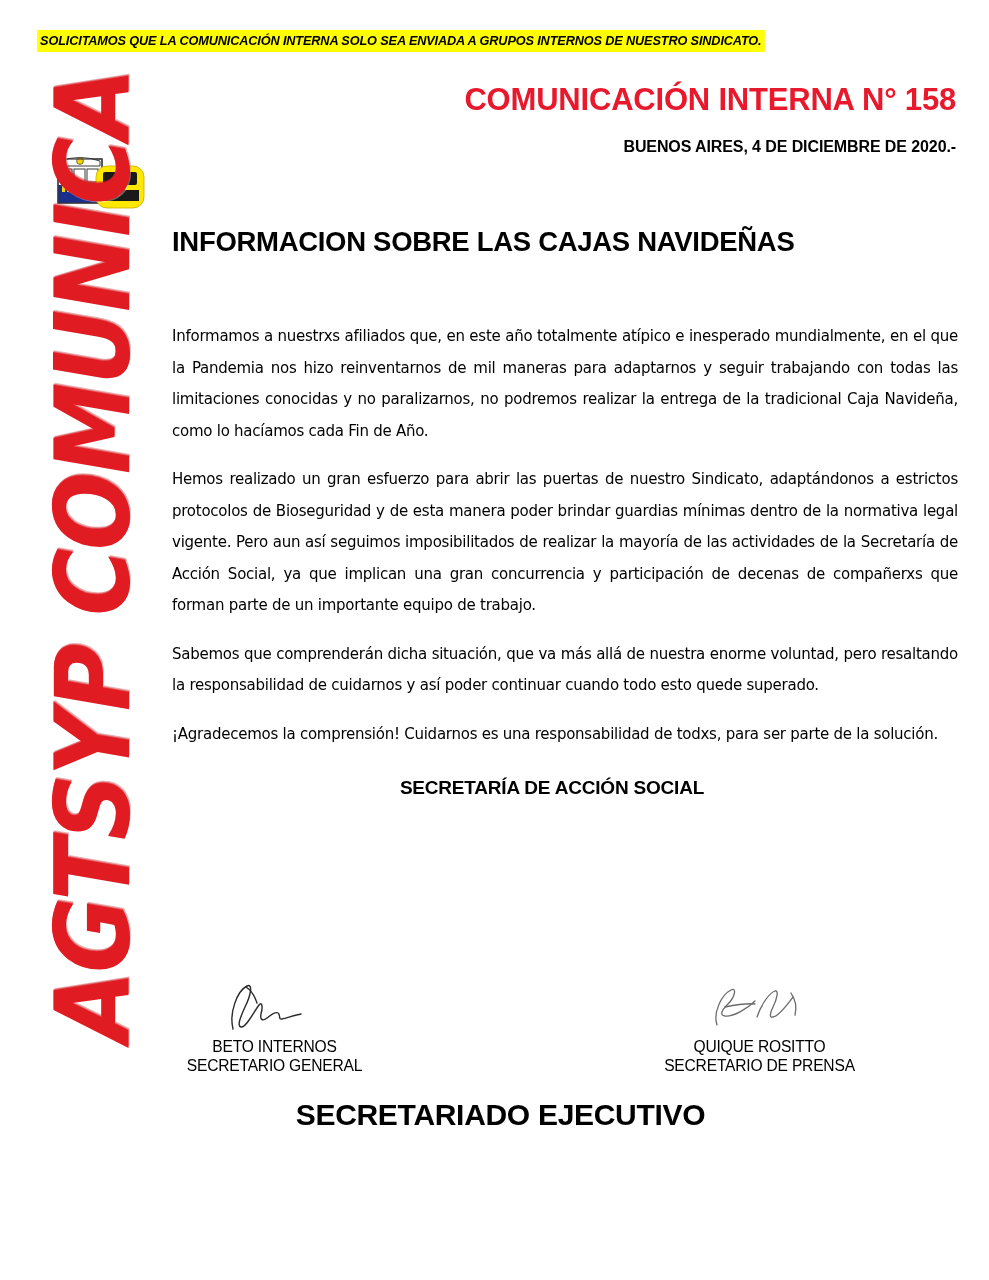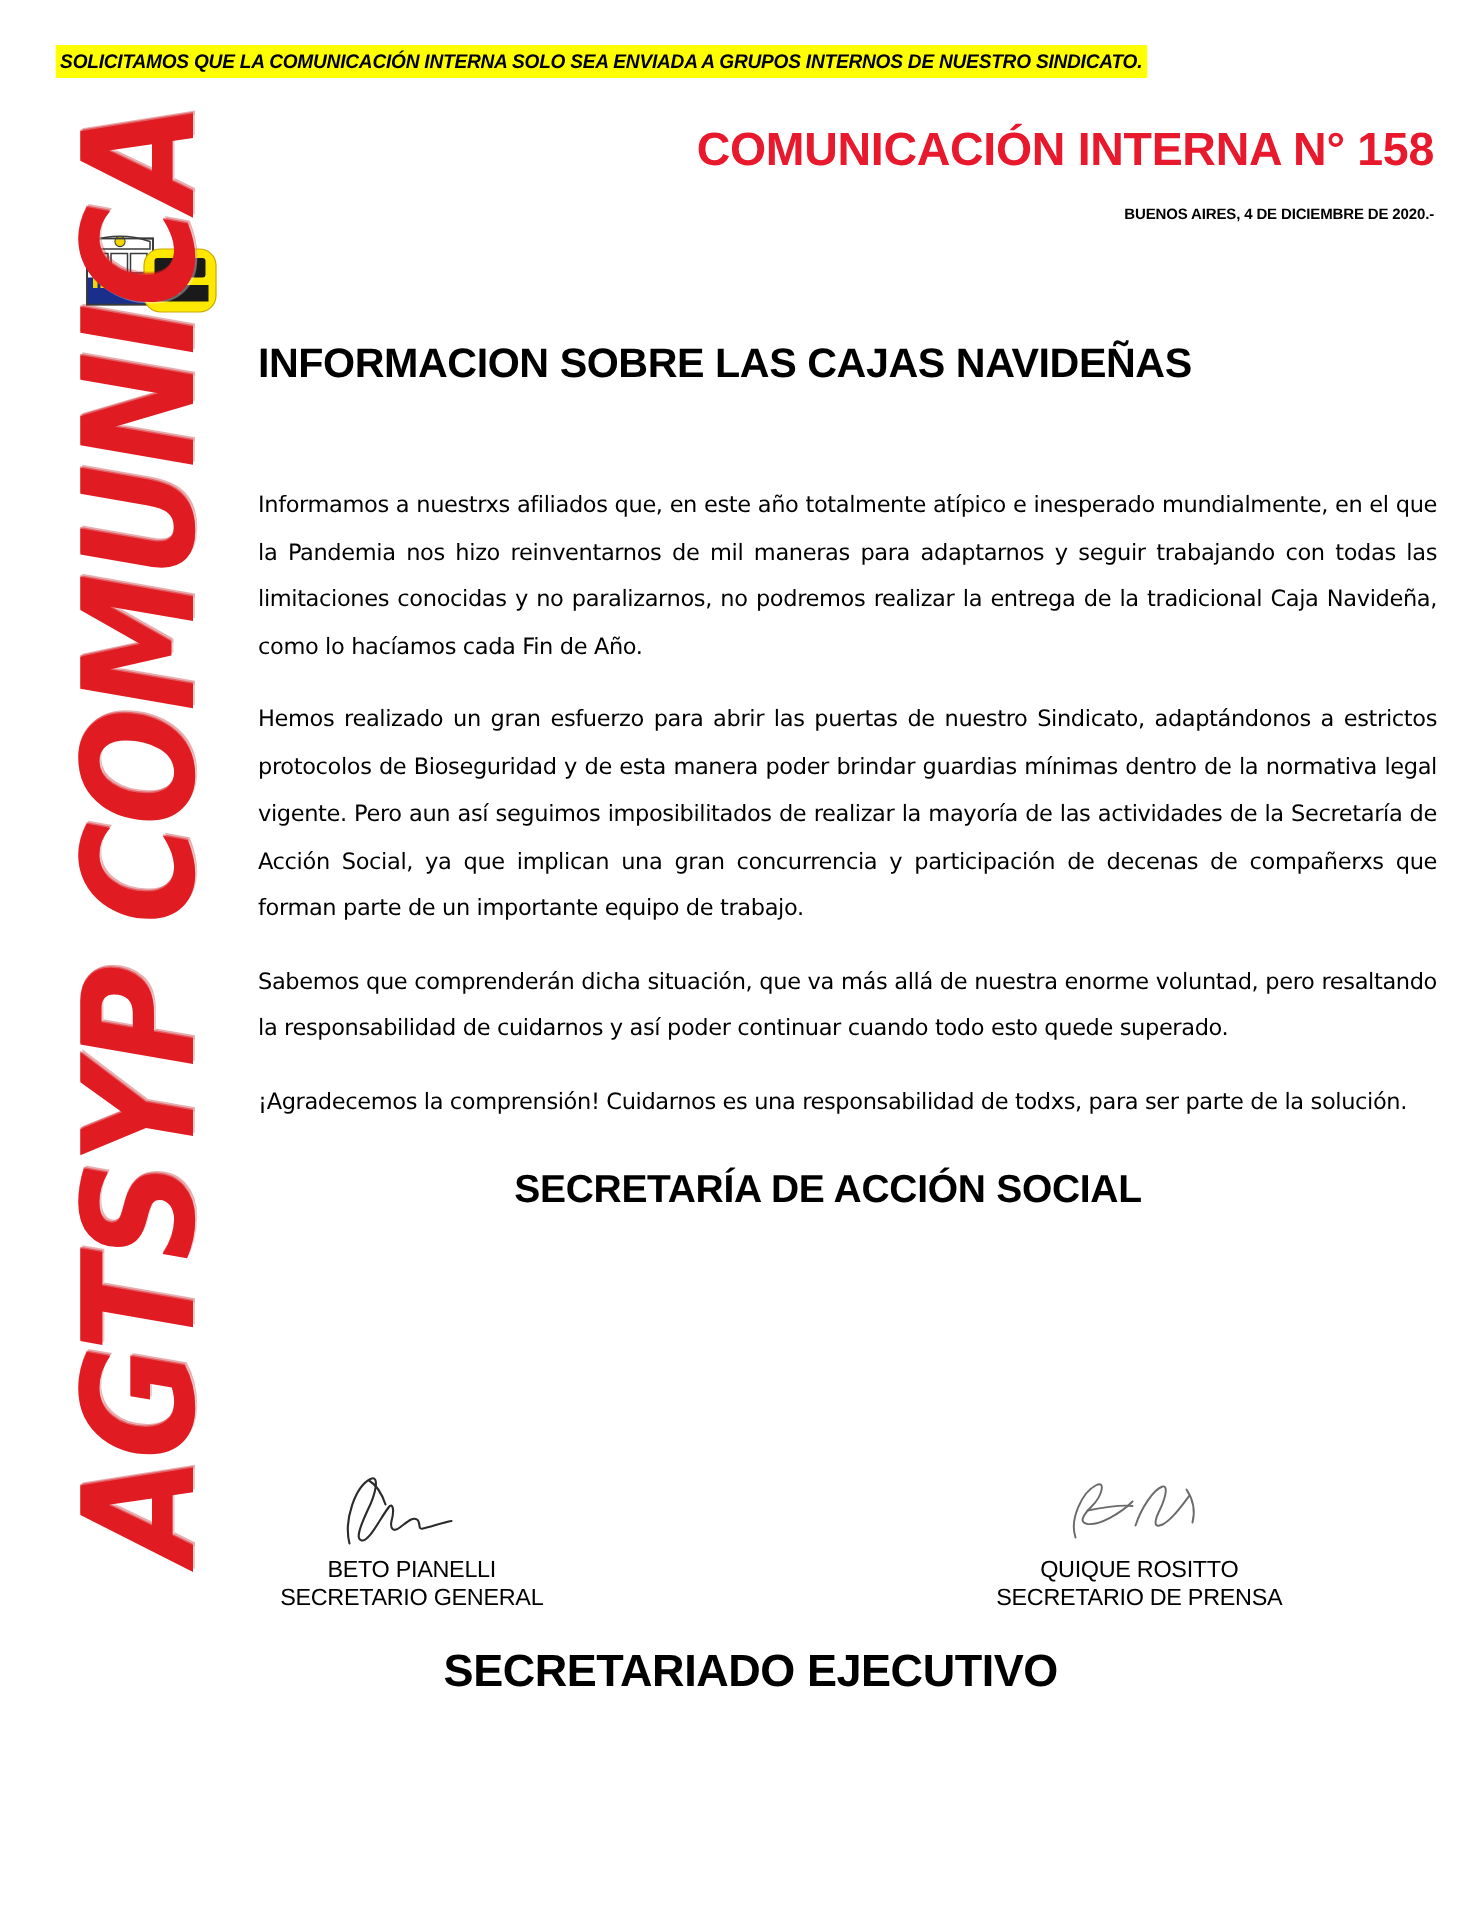--- a/index.html
+++ b/index.html
@@ -48,21 +48,21 @@
     font-weight: bold;
     color: #E8192C;
     letter-spacing: -0.2px;
     white-space: nowrap;
     margin-left: 28px;
   }
   .doc-place-date {
     position: absolute;
     top: 138px;
     right: 33px;
-    font-size: 10px;
+    font-size: 16px;
     font-weight: bold;
     color: #000000;
     letter-spacing: -0.1px;
     white-space: nowrap;
   }
 
   
   .logo-mark {
     position: absolute;
     left: 56px;
@@ -121,21 +121,21 @@
     font-size: 15px;
     line-height: 31.5px;
     text-align: justify;
     margin: 0 0 17px 0;
     letter-spacing: -0.25px;
   }
   .body-par:last-of-type { margin-bottom: 0; }
 
   .section-heading {
     text-align: center;
-    font-size: 26px;
+    font-size: 19px;
     font-weight: bold;
     letter-spacing: -0.2px;
     margin: 27px 0 0 0;
     padding-right: 26px;
   }
 
   
   .signature-row {
     position: absolute;
     top: 975px;
@@ -237,21 +237,21 @@
 
   <div class="signature-block">
     <div class="signature-glyph">
       <svg width="120" height="60" viewBox="0 0 120 60" xmlns="http://www.w3.org/2000/svg">
         <g fill="none" stroke="#2b2b2b" stroke-width="1.4" stroke-linecap="round">
           <path d="M18 52 C14 36 22 14 32 9 C38 6 36 18 30 30 C25 41 22 49 26 50 C31 51 38 36 44 28 C47 24 48 30 46 37 C45 42 47 45 52 41 C56 38 60 34 63 36 C66 38 63 43 67 42 C72 41 80 38 86 37"></path>
           <path d="M31 10 C36 13 40 20 42 26"></path>
         </g>
       </svg>
     </div>
-    <div class="signer-name">BETO PIANELLI</div>
+    <div class="signer-name">BETO INTERNOS</div>
     <div class="signer-role">SECRETARIO GENERAL</div>
   </div>
 
 
   <div class="signature-block">
     <div class="signature-glyph">
       <svg width="130" height="60" viewBox="0 0 130 60" xmlns="http://www.w3.org/2000/svg">
         <g fill="none" stroke="#6b6b6b" stroke-width="1.3" stroke-linecap="round">
           <path d="M22 48 C18 36 26 18 36 13 C42 10 40 20 33 27 C27 33 24 38 30 39 C38 40 52 32 60 24"></path>
           <path d="M30 30 C40 28 52 26 60 27"></path>

